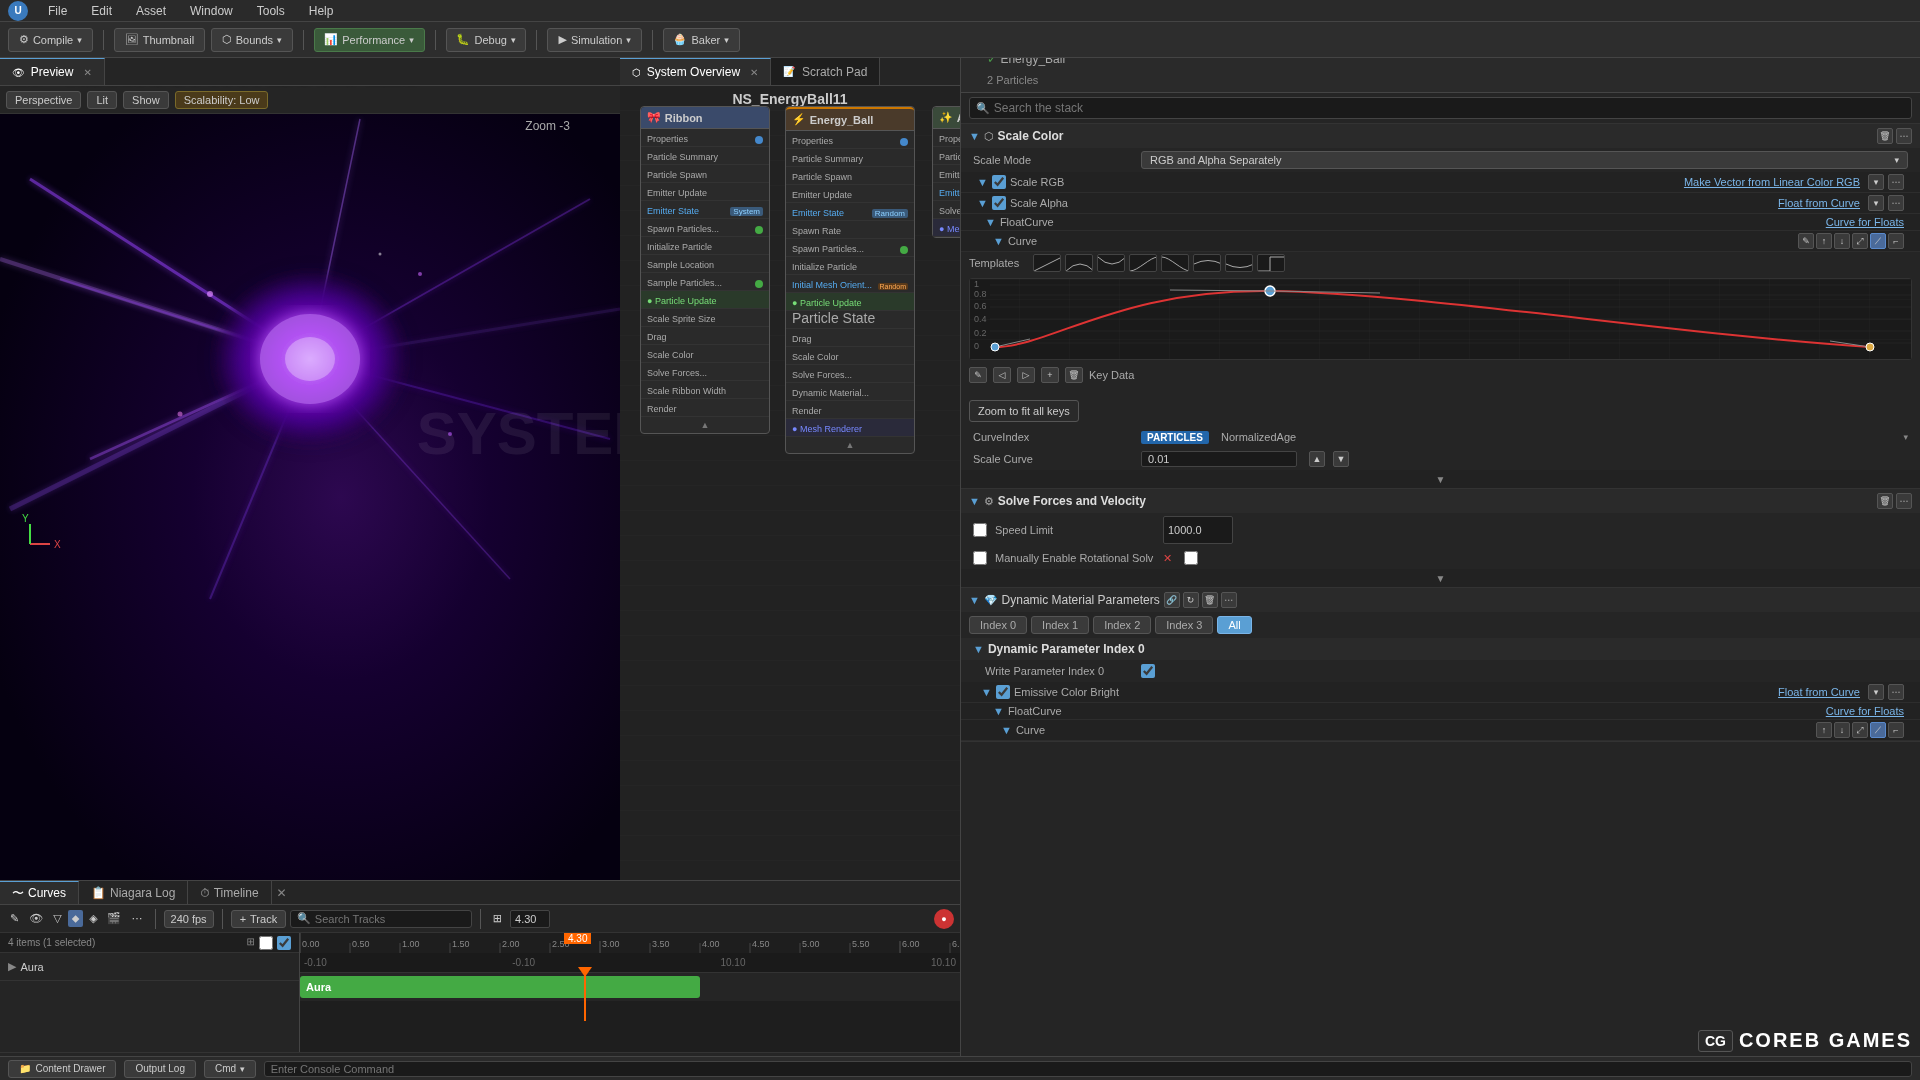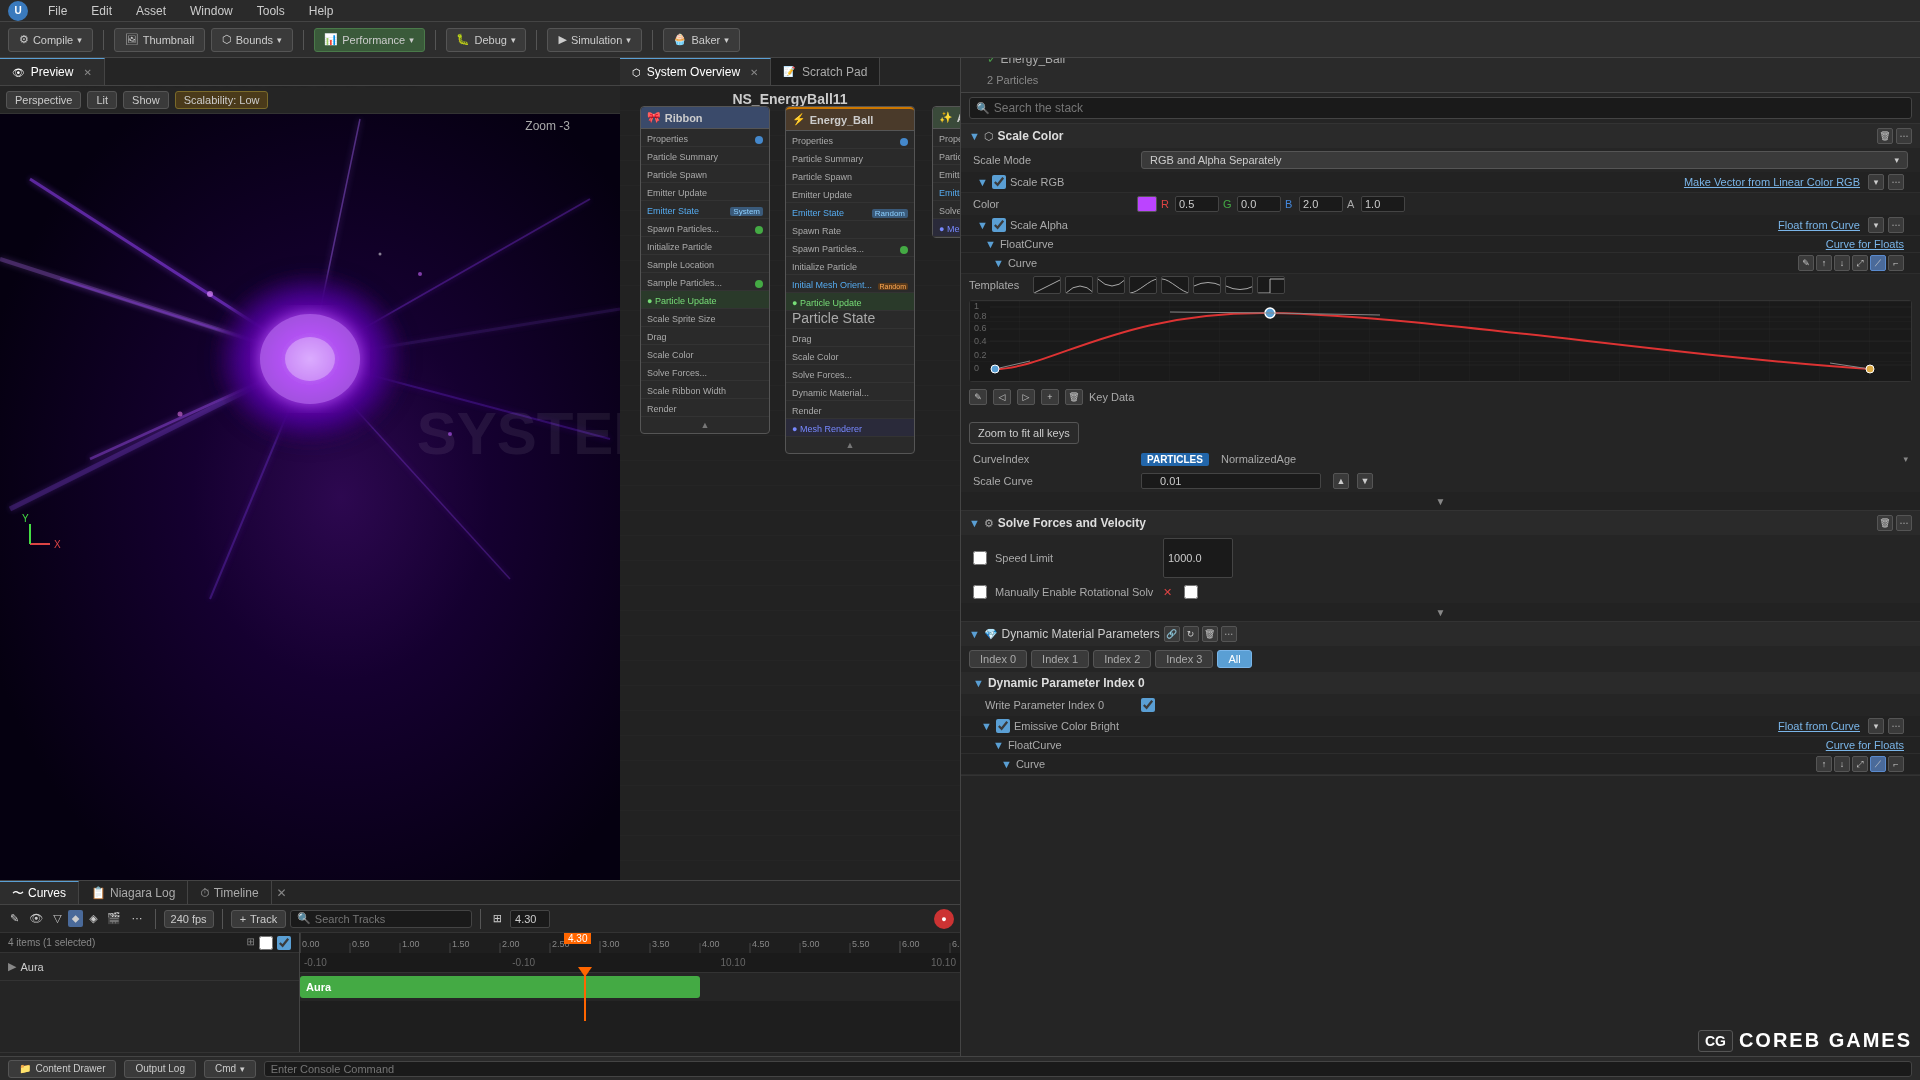--- a/index.html
+++ b/index.html
@@ -632,21 +632,21 @@
       cursor: pointer;
       display: flex;
       align-items: center;
       gap: 4px;
     }
 
     .inline-value-box {
       background: #1a1a1a;
       border: 1px solid #444;
       color: #ccc;
-      padding: 1px 18px;
+      padding: 1px 6px;
       font-size: 11px;
       border-radius: 2px;
       min-width: 60px;
     }
 
     .particles-tag {
       background: #2266aa;
       color: #fff;
       padding: 1px 6px;
       font-size: 10px;
@@ -716,21 +716,21 @@
       background: #1a1a1a;
       border: 1px solid #444;
       border-radius: 2px;
       overflow: hidden;
     }
 
     .speed-value-input {
       background: #1a1a1a;
       border: 1px solid #444;
       color: #ccc;
-      padding: 13px 4px;
+      padding: 7px 4px;
       font-size: 11px;
       border-radius: 2px;
       width: 70px;
     }
   </style>
 </head>
 <body>
 
 <div class="menu-bar">
   <div style="width:20px;height:20px;background:#3a7abd;border-radius:50%;display:flex;align-items:center;justify-content:center;font-size:10px;font-weight:bold;color:#fff;">U</div>
@@ -1110,40 +1110,20 @@
         <span style="color:#5a9fd4;font-size:11px;">▼</span>
         <input type="checkbox" checked="" class="checkbox-inline" style="">
         <span class="prop-label" style="width:auto;">Scale RGB</span>
         <span style="flex:1;"></span>
         <span class="float-curve-link">Make Vector from Linear Color RGB</span>
         <span class="icon-btn-sm" style="margin-left:4px;">▾</span>
         <span class="icon-btn-sm">⋯</span>
       </div>
 
       
-      <div class="color-row">
-        <span class="prop-label">Color</span>
-        <div class="color-swatch" style="background:#bb44ff;"></div>
-        <div class="color-channel">
-          <span class="label" style="color:#dd4444;">R</span>
-          <input type="text" class="color-channel" style="width: 44px; background: rgb(26, 26, 26); border: 1px solid rgb(68, 68, 68); color: rgb(204, 204, 204); padding: 1px 3px; font-size: 11px; border-radius: 2px;" value="0.5">
-        </div>
-        <div class="color-channel">
-          <span class="label" style="color:#44aa44;">G</span>
-          <input type="text" style="width: 44px; background: rgb(26, 26, 26); border: 1px solid rgb(68, 68, 68); color: rgb(204, 204, 204); padding: 1px 3px; font-size: 11px; border-radius: 2px;" value="0.0">
-        </div>
-        <div class="color-channel">
-          <span class="label" style="color:#4488dd;">B</span>
-          <input type="text" style="width: 44px; background: rgb(26, 26, 26); border: 1px solid rgb(68, 68, 68); color: rgb(204, 204, 204); padding: 1px 3px; font-size: 11px; border-radius: 2px;" value="2.0">
-        </div>
-        <div class="color-channel">
-          <span class="label">A</span>
-          <input type="text" style="width: 44px; background: rgb(26, 26, 26); border: 1px solid rgb(68, 68, 68); color: rgb(204, 204, 204); padding: 1px 3px; font-size: 11px; border-radius: 2px;" value="1.0">
-        </div>
-      </div>
 
       
       <div class="prop-sub-header">
         <span style="color:#5a9fd4;font-size:11px;">▼</span>
         <input type="checkbox" checked="" class="checkbox-inline" style="">
         <span class="prop-label" style="width:auto;">Scale Alpha</span>
         <span style="flex:1;"></span>
         <span class="float-curve-link">Float from Curve</span>
         <span class="icon-btn-sm" style="margin-left:4px;">▾</span>
         <span class="icon-btn-sm">⋯</span>

